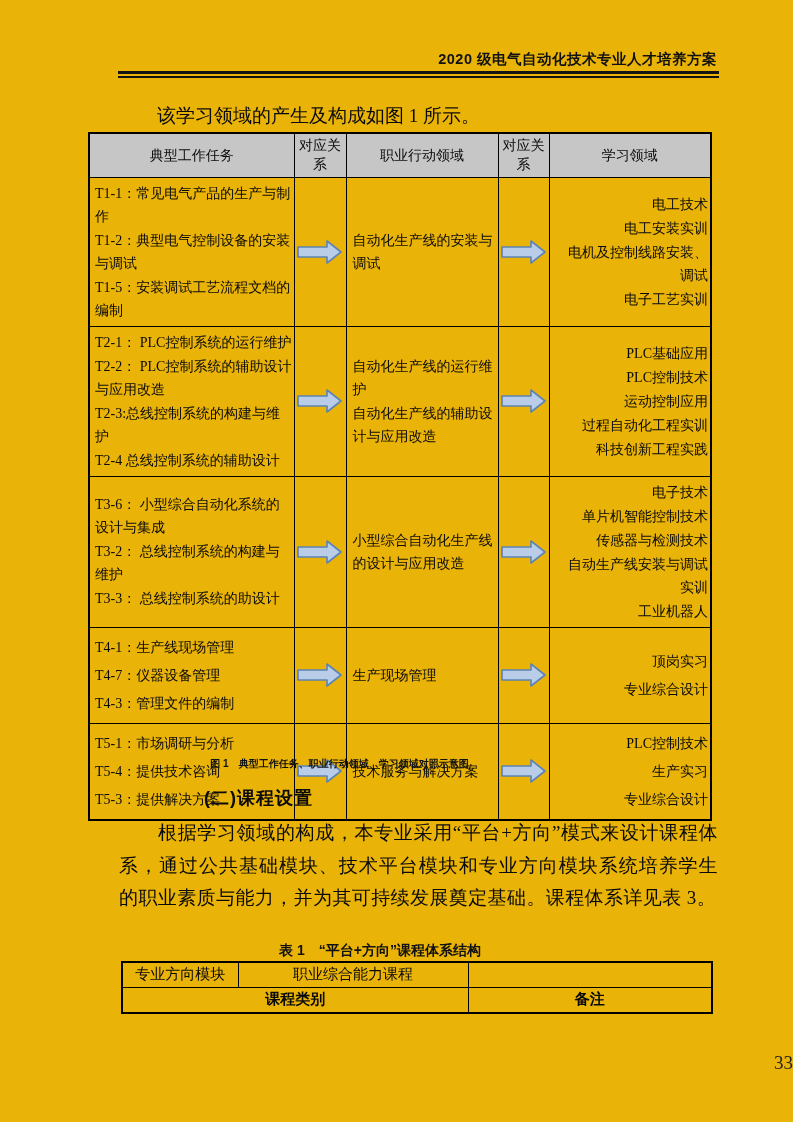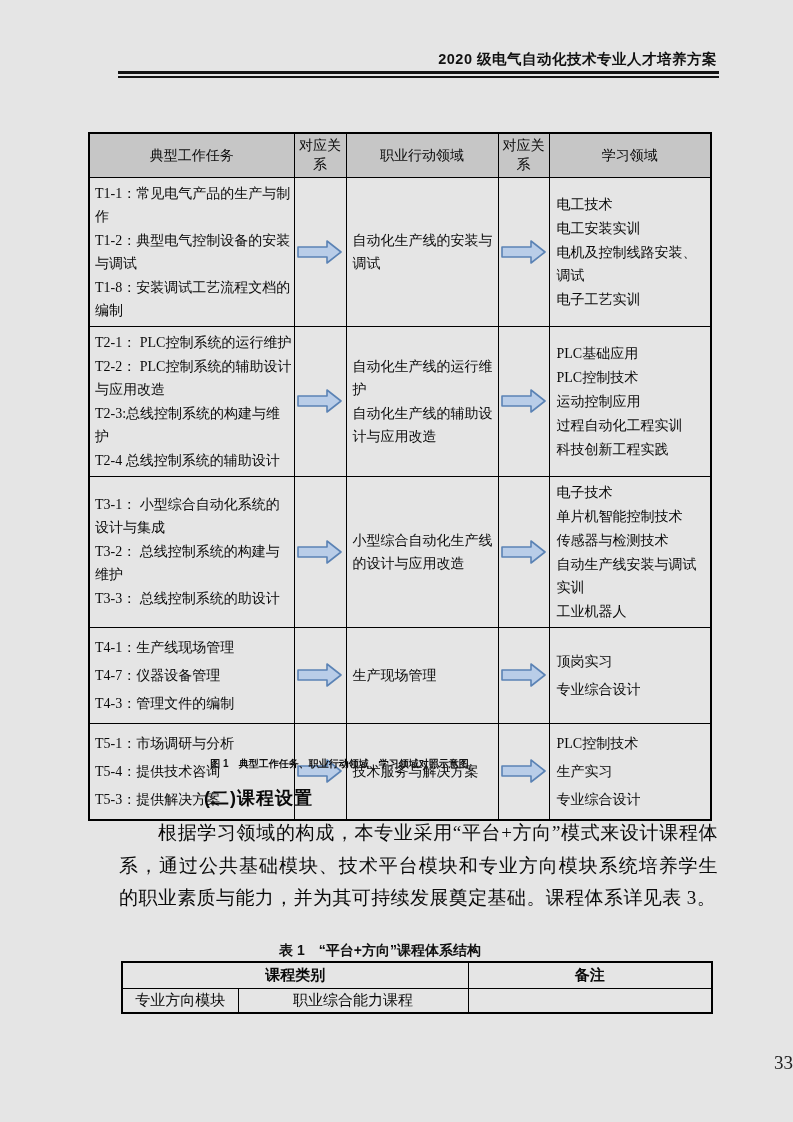--- a/index.html
+++ b/index.html
@@ -1,19 +1,19 @@
 <!DOCTYPE html>
 <html lang="zh"><head>
 <meta charset="utf-8">
 <style>
   * { margin:0; padding:0; box-sizing:border-box; }
   html,body { background:#ffffff; }
   .page {
     position:relative; width:793px; height:1122px; margin:0 auto;
-    background:#e5e5e5; color:#000;
+    background:#eab308; color:#000;
     font-family:"Liberation Serif","DejaVu Serif",serif;
     overflow:hidden;
   }
   
   .doc-header {
     position:absolute; top:50px; right:76px;
     font-family:"Liberation Sans","DejaVu Sans",sans-serif;
     font-weight:bold; font-size:14.5px; letter-spacing:.5px; color:#111;
   }
   .header-rule {
@@ -33,21 +33,21 @@
   }
   table.figtbl td, table.figtbl th {
     border:1px solid #000; vertical-align:middle; font-weight:normal;
   }
   tr.hrow { height:44px; }
   tr.r0 { height:142px; } tr.r1 { height:147px; } tr.r2 { height:132px; }
   tr.r3 { height:78px;padding-left:30px; }  tr.r4 { height:79px;margin-left:12px; }
   th.hcell { background:#c6c6c6; text-align:center; padding:2px 2px; line-height:19px; }
   td.c-tasks   { padding:3px 1px 3px 5px; }
   td.c-actions { padding:3px 2px 3px 6px; }
-  td.c-learn   { padding:3px 2px 3px 7px; }
+  td.c-learn   { padding:3px 2px 3px 7px;text-align:right; }
   td.c-arrow   { text-align:center; padding:0; }
   .item { line-height:23px; margin:1px 0; }
   tr.roomy .item { margin:5px 0; }
   .block-arrow { display:inline-block; vertical-align:middle; }
   .block-arrow polygon { stroke:#5b83b5; stroke-width:1.6; stroke-linejoin:round; }
   .fig-caption {
     position:absolute; top:757px; left:88px; width:503px; text-align:center;
     font-family:"Liberation Sans","DejaVu Sans",sans-serif;
     font-weight:bold; font-size:10px; color:#111;
   }
@@ -86,20 +86,21 @@
   }
 </style>
 </head>
 <body>
 
 <div class="page">
 
   <div class="doc-header">2020 级电气自动化技术专业人才培养方案</div>
   <div class="header-rule"></div>
 
+  <p class="intro">该学习领域的产生及构成如图 1 所示。</p>
 
   <div class="fig-table-wrap">
     <table class="figtbl">
       <colgroup>
         <col style="width:205px">
           <col style="width:52px">
           <col style="width:152px">
           <col style="width:51px">
           <col style="width:162px">
       </colgroup>
@@ -109,21 +110,21 @@
         <th class="hcell">对应关系</th>
         <th class="hcell">职业行动领域</th>
         <th class="hcell">对应关系</th>
         <th class="hcell">学习领域</th>
       </tr>
 
       <tr class="r0">
         <td class="c-tasks">
           <div class="item">T1-1：常见电气产品的生产与制作</div>
           <div class="item">T1-2：典型电气控制设备的安装与调试</div>
-          <div class="item">T1-8：安装调试工艺流程文档的编制</div>
+          <div class="item">T1-5：安装调试工艺流程文档的编制</div>
         </td>
         <td class="c-arrow">
           <svg class="block-arrow" width="46" height="26" viewBox="0 0 46 26">
                 <polygon points="1,8 30,8 30,2 44,13 30,24 30,18 1,18" fill="#b9cde8"></polygon>
               </svg>
         </td>
         <td class="c-actions">
           <div class="item">自动化生产线的安装与调试</div>
         </td>
         <td class="c-arrow">
@@ -164,21 +165,21 @@
           <div class="item">PLC基础应用</div>
           <div class="item">PLC控制技术</div>
           <div class="item">运动控制应用</div>
           <div class="item">过程自动化工程实训</div>
           <div class="item">科技创新工程实践</div>
         </td>
       </tr>
 
       <tr class="r2">
         <td class="c-tasks">
-          <div class="item">T3-1： 小型综合自动化系统的设计与集成</div>
+          <div class="item">T3-6： 小型综合自动化系统的设计与集成</div>
           <div class="item">T3-2： 总线控制系统的构建与维护</div>
           <div class="item">T3-3： 总线控制系统的助设计</div>
         </td>
         <td class="c-arrow">
           <svg class="block-arrow" width="46" height="26" viewBox="0 0 46 26">
                 <polygon points="1,8 30,8 30,2 44,13 30,24 30,18 1,18" fill="#b9cde8"></polygon>
               </svg>
         </td>
         <td class="c-actions">
           <div class="item">小型综合自动化生产线的设计与应用改造</div>
@@ -261,27 +262,27 @@
 
   <div class="t8-wrap">
     <table class="t8">
       <colgroup>
         <col style="width:116px">
           <col style="width:230px">
           <col style="width:244px">
       </colgroup>
       <tbody>
           <tr>
-        <th colspan="2">课程类别</th>
-        <th>备注</th>
-      </tr>
-      <tr>
         <td>专业方向模块</td>
         <td>职业综合能力课程</td>
         <td></td>
       </tr>
+      <tr>
+        <th colspan="2">课程类别</th>
+        <th>备注</th>
+      </tr>
     </tbody>
       </table>
   </div>
 
   <div class="page-num">33</div>
 
 </div>
 
 </body></html>

